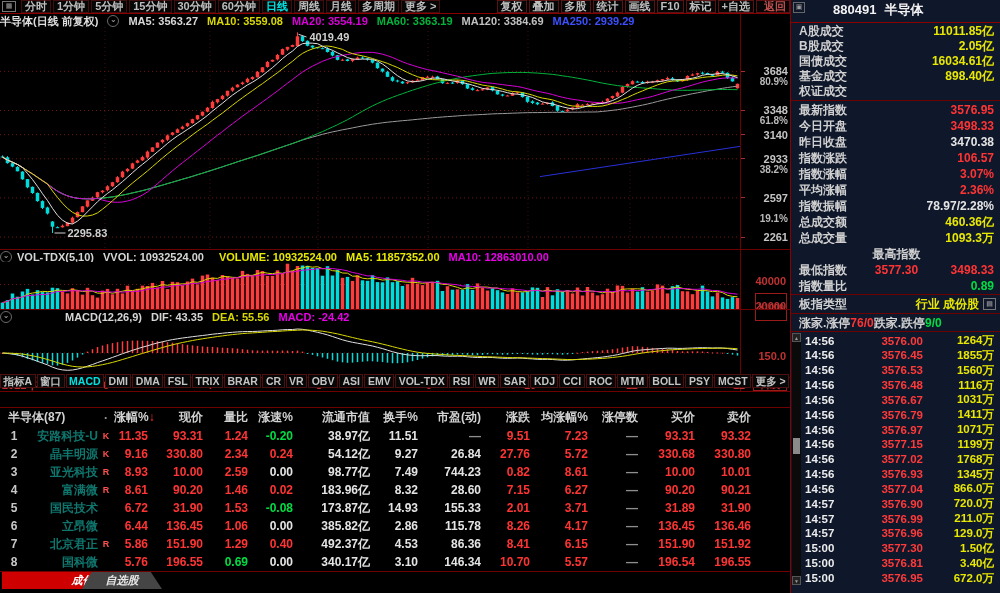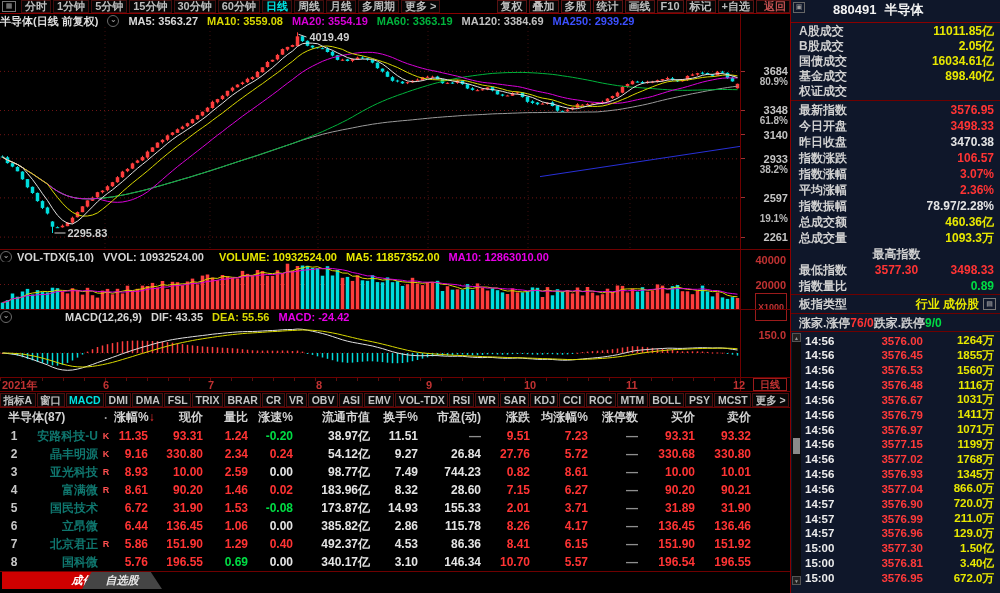--- a/index.html
+++ b/index.html
@@ -17,30 +17,30 @@
   .tb-item.back{color:#c05050;padding-left:7px;}
   
   .pane-header{position:absolute;left:0;width:738px;display:flex;align-items:center;gap:9px;font-size:11px;white-space:nowrap;overflow:hidden;}
   .circle-icon{flex:none;width:10px;height:10px;border:1px solid #6a6a6a;border-radius:50%;color:#9a9a9a;font-size:8px;line-height:8px;text-align:center;}
   .hdr-icons{position:absolute;right:54px;top:16px;color:#8a8a8a;font-size:9px;letter-spacing:6px;}
   .chartbox{position:absolute;left:0;background:#000;}
   .axis{position:absolute;left:741px;width:49px;font-size:11px;}
   .ax-num{position:absolute;right:2px;color:#c4c4c4;line-height:11px;}
   .ax-pct{position:absolute;right:2px;color:#b9b9b9;font-size:10px;line-height:10px;}
   .ax-tick{position:absolute;left:0;width:4px;height:1px;background:#a03030;}
-  .ax-red{position:absolute;right:4px;color:#c03232;line-height:11px;}
+  .ax-red{position:absolute;right:4px;color:#c03232;line-height:11px;margin-top:21px;}
   .unitbox{position:absolute;right:3px;border:1px solid #9b1b1b;color:#c03232;font-size:9px;line-height:10px;padding:8px 2px;}
   
   .time-axis{position:absolute;left:0;top:378px;width:790px;height:13px;font-size:11px;color:#c03232;}
   .time-axis::before{content:"";position:absolute;top:0;left:0;right:50px;height:3px;
       background:repeating-linear-gradient(90deg,#5a0f0f 0 1px,transparent 1px 21px);}
   .month{position:absolute;top:2px;line-height:11px;}
   .periodbox{position:absolute;right:3px;top:0px;border:1px solid #9b1b1b;color:#c03232;font-size:10px;line-height:11px;padding:0 6px;}
   
-  .tabbar{position:absolute;left:0;top:392px;width:790px;height:15px;display:flex;gap:1px;align-items:center;font-size:10.5px;}
+  .tabbar{position:absolute;left:0;top:373px;width:790px;height:15px;display:flex;gap:1px;align-items:center;font-size:10.5px;}
   .ind-tab{border:1px solid #4d0f0f;background:#070707;color:#c4c4c4;padding:0 2.5px;height:12px;line-height:12px;white-space:nowrap;}
   .ind-tab.active{color:#00e2e2;}
   
   .stable{position:absolute;left:0;top:408px;width:790px;height:163px;font-size:12px;}
   .trow{display:grid;grid-template-columns:28px 70px 16px 36px 55px 45px 45px 77px 48px 63px 49px 58px 50px 57px 56px 37px;
         align-items:center;height:18px;}
   .trow.head{height:19px;color:#d2d2d2;}
   .tcell{text-align:right;padding-right:2px;white-space:nowrap;}
   .tcell.left{text-align:left;padding-left:8px;}
   .tag{color:#ff5050;font-size:9px;text-align:center;}

